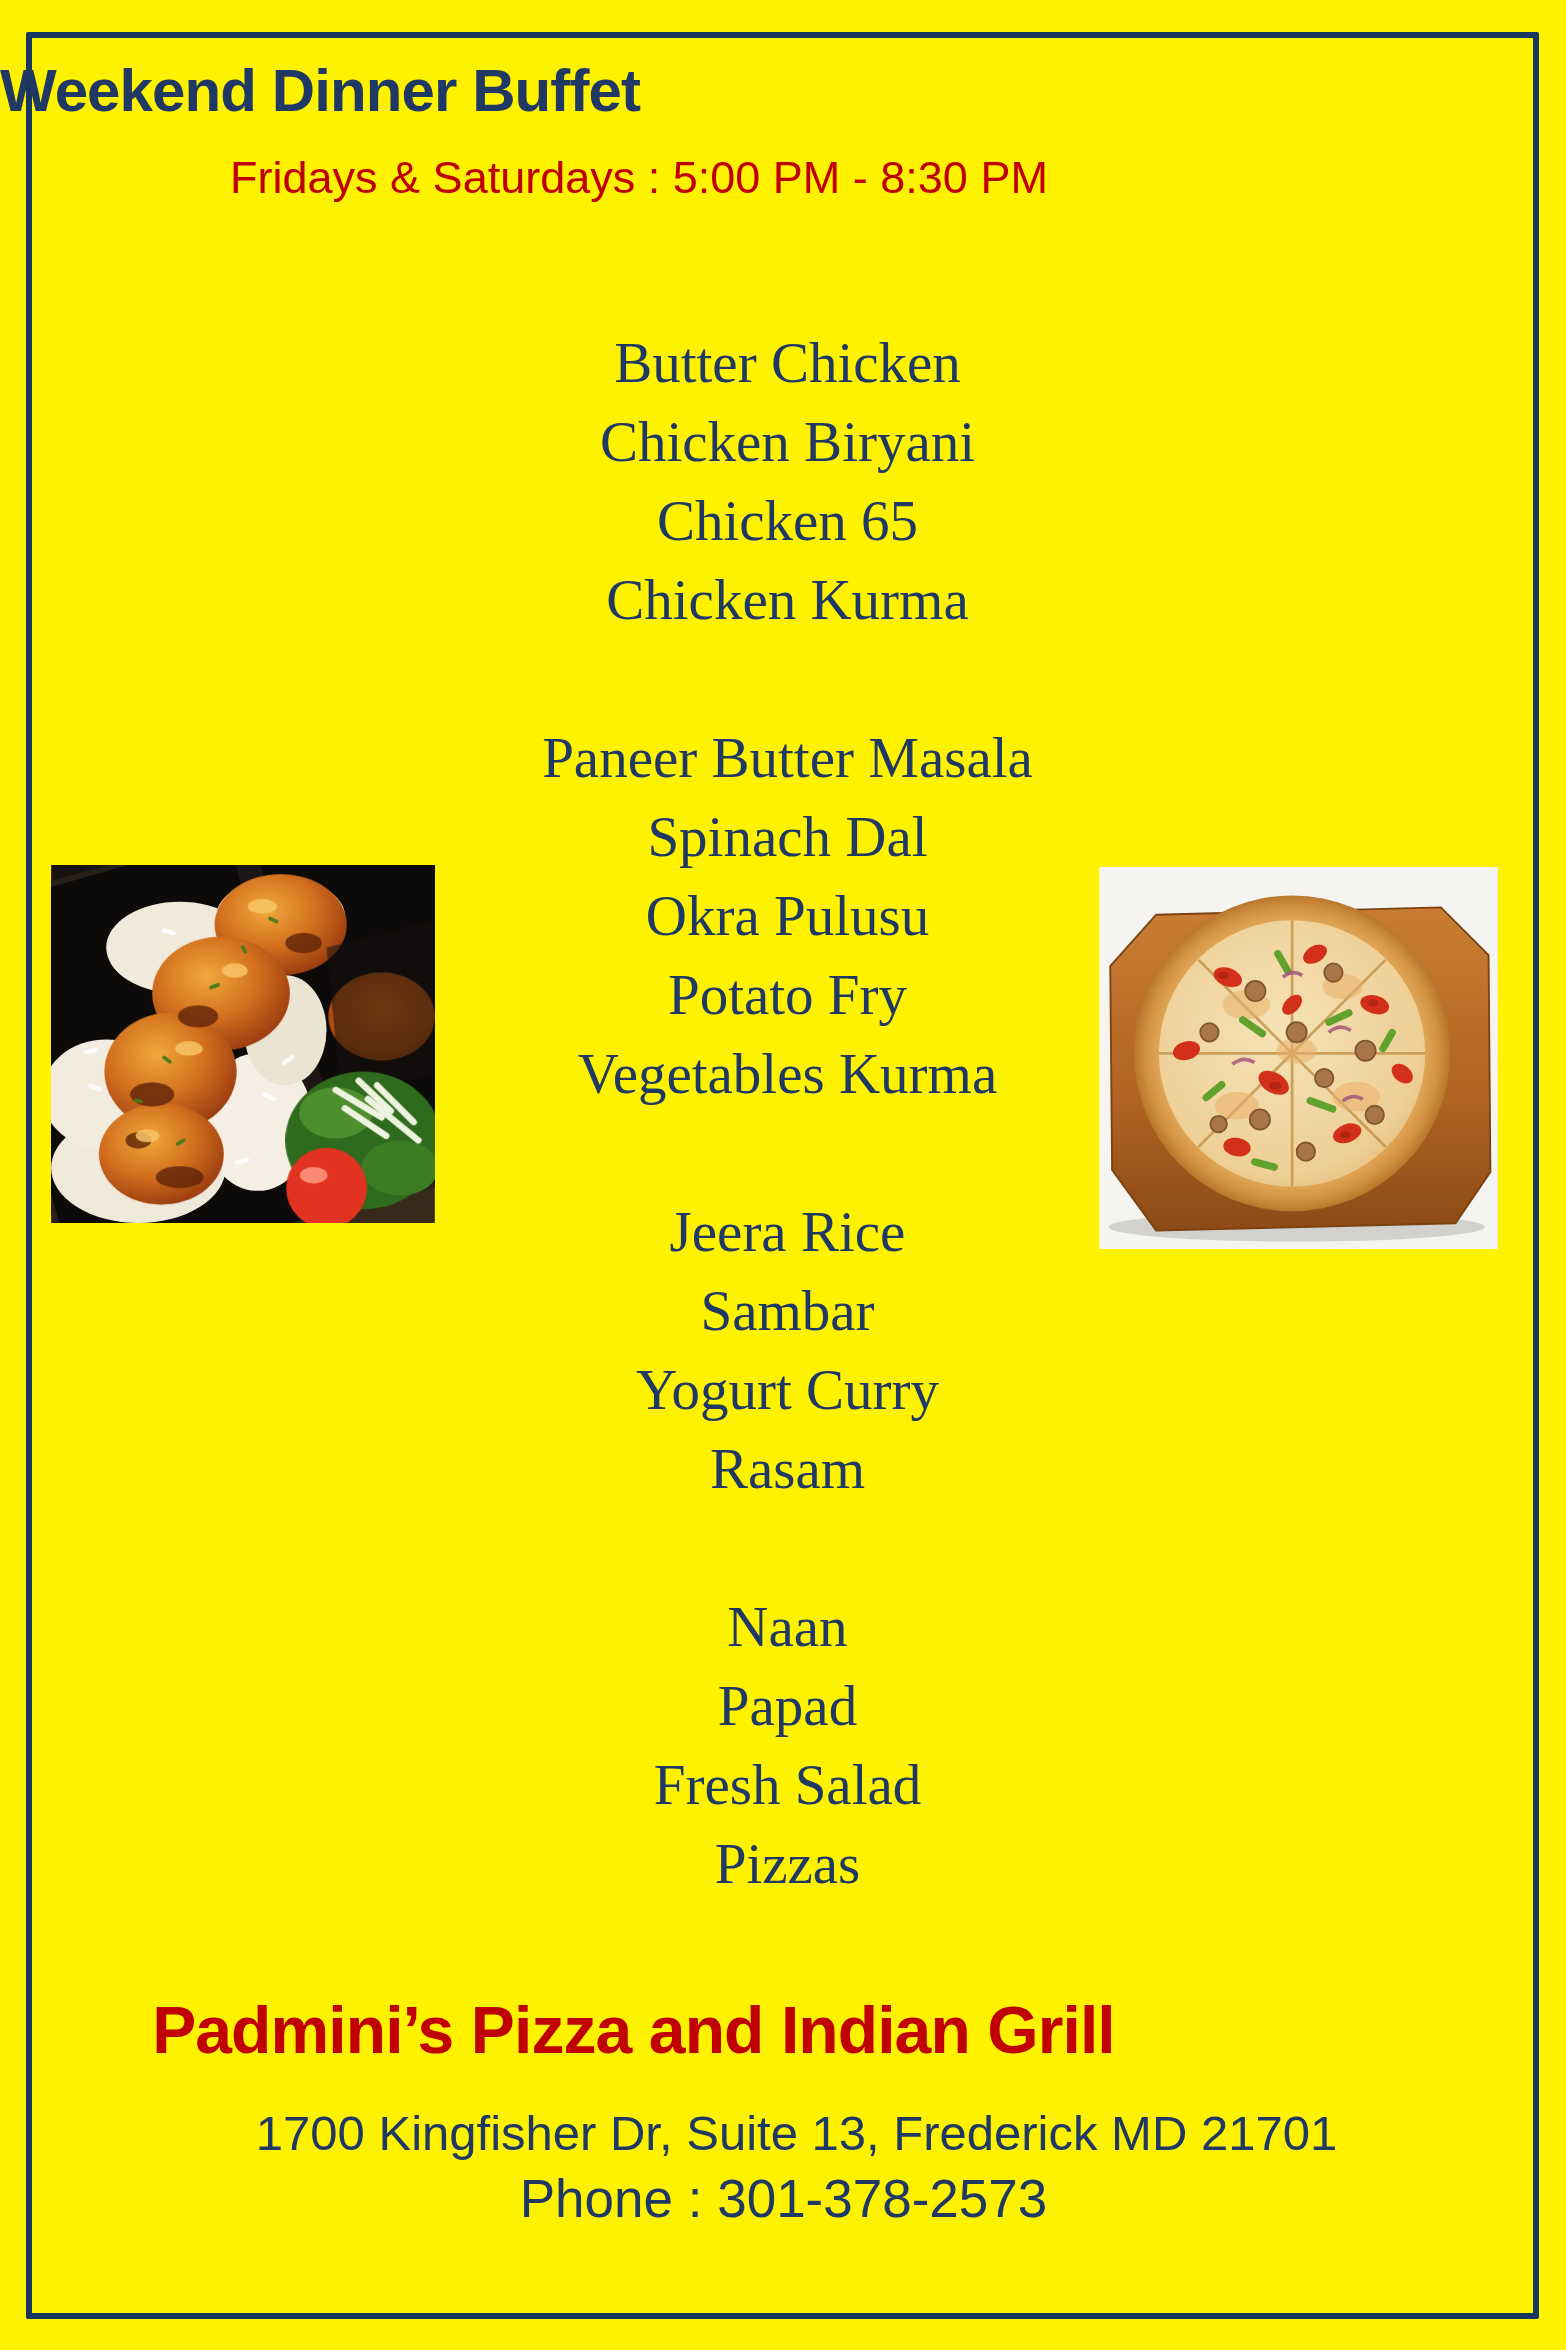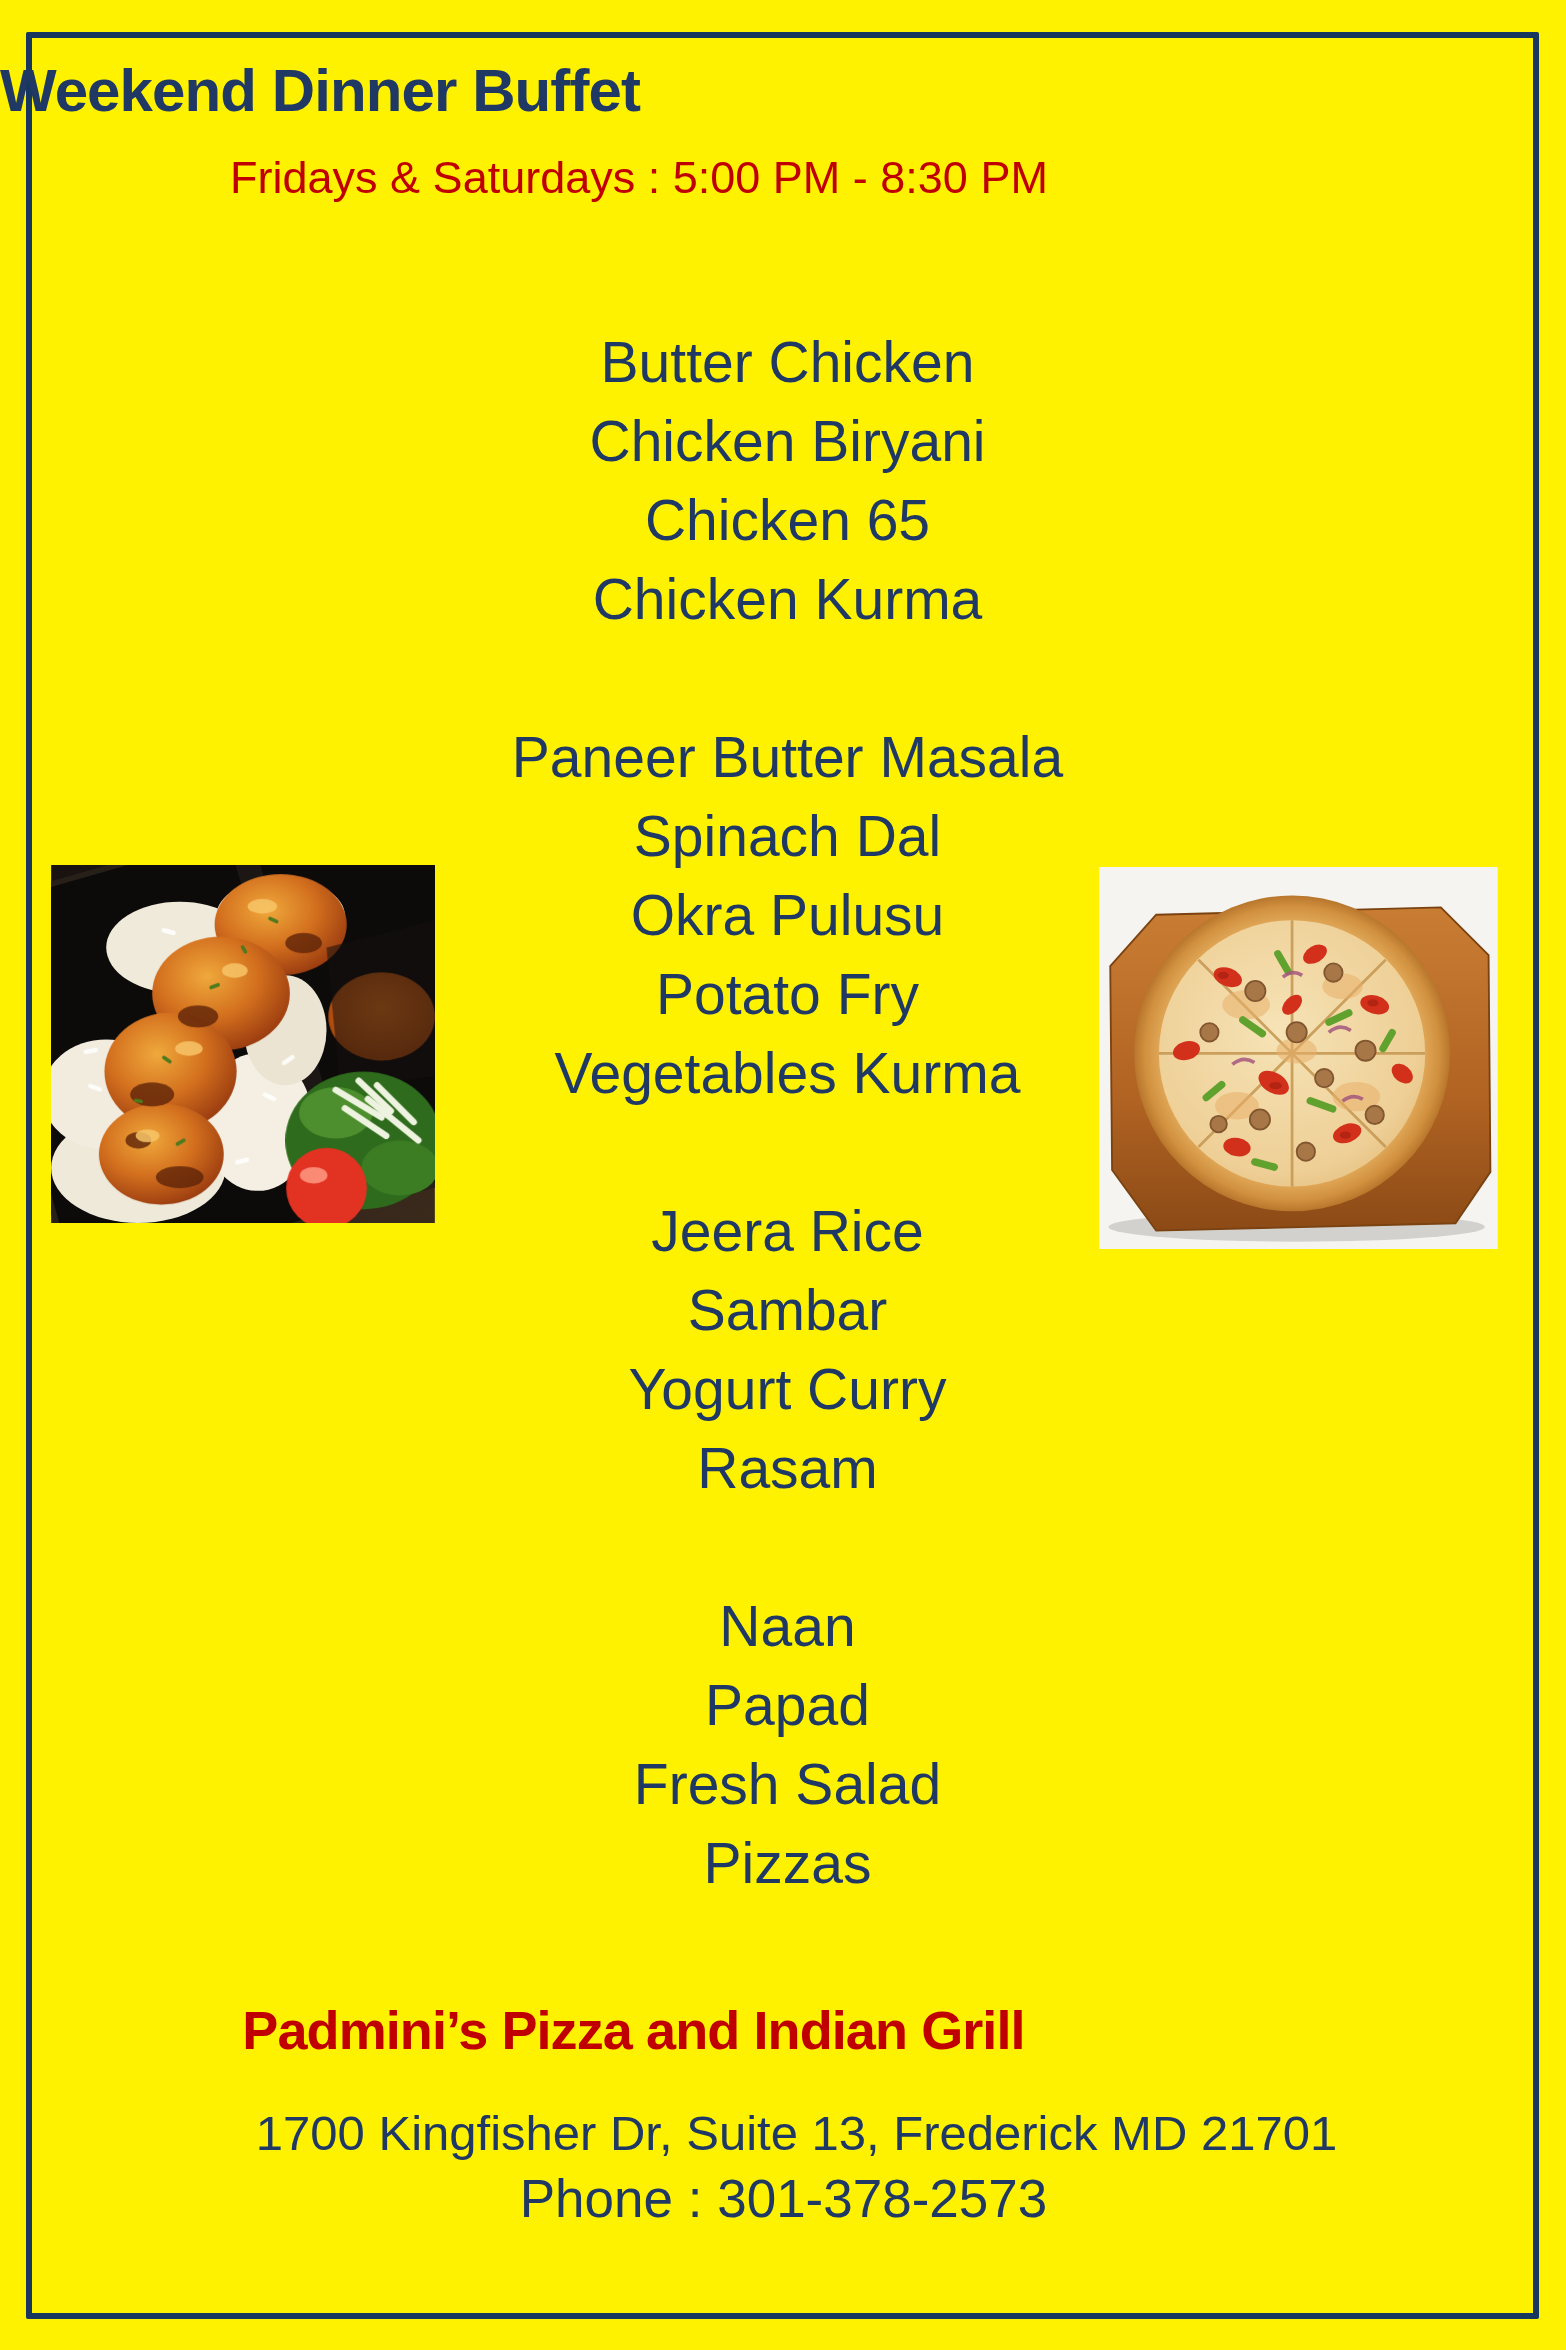--- a/index.html
+++ b/index.html
@@ -20,28 +20,28 @@
   }
   .subtitle{
     position:absolute;top:149px;left:0;width:1278px;text-align:center;
     font-size:45px;font-weight:400;
     color:var(--red,#C00000);line-height:57px;
   }
   .menu{
     position:absolute;top:323px;left:0;width:1567px;text-align:center;
     color:var(--navy,#1F3864);
   }
-  .menu-group{margin:0 0 79px 8px;}
+  .menu-group{margin:0 0 79px 8px;font-family:Liberation Serif, serif;}
   .menu-item{font-size:57px;line-height:79px;font-weight:400;}
   .photo{position:absolute;overflow:hidden;}
   .photo-left{left:51px;top:865px;width:384px;height:358px;}
   .photo-right{left:1099px;top:867px;width:399px;height:382px;}
   .footer-name{
     position:absolute;top:1976px;left:0;width:1267px;text-align:center;
-    font-size:54px;font-weight:700;letter-spacing:-0.9px;
+    font-size:66px;font-weight:700;letter-spacing:-0.9px;
     color:var(--red,#C00000);line-height:108px;
   }
   .footer-address{
     position:absolute;top:2101px;left:0;width:1567px;text-align:center;
     font-size:49px;font-weight:400;color:var(--navy,#1F3864);line-height:64px;padding-left:13px;
   }
   .footer-phone{
     position:absolute;top:2167px;left:0;width:1567px;text-align:center;
     font-size:53px;font-weight:400;color:var(--navy,#1F3864);line-height:64px;
   }

